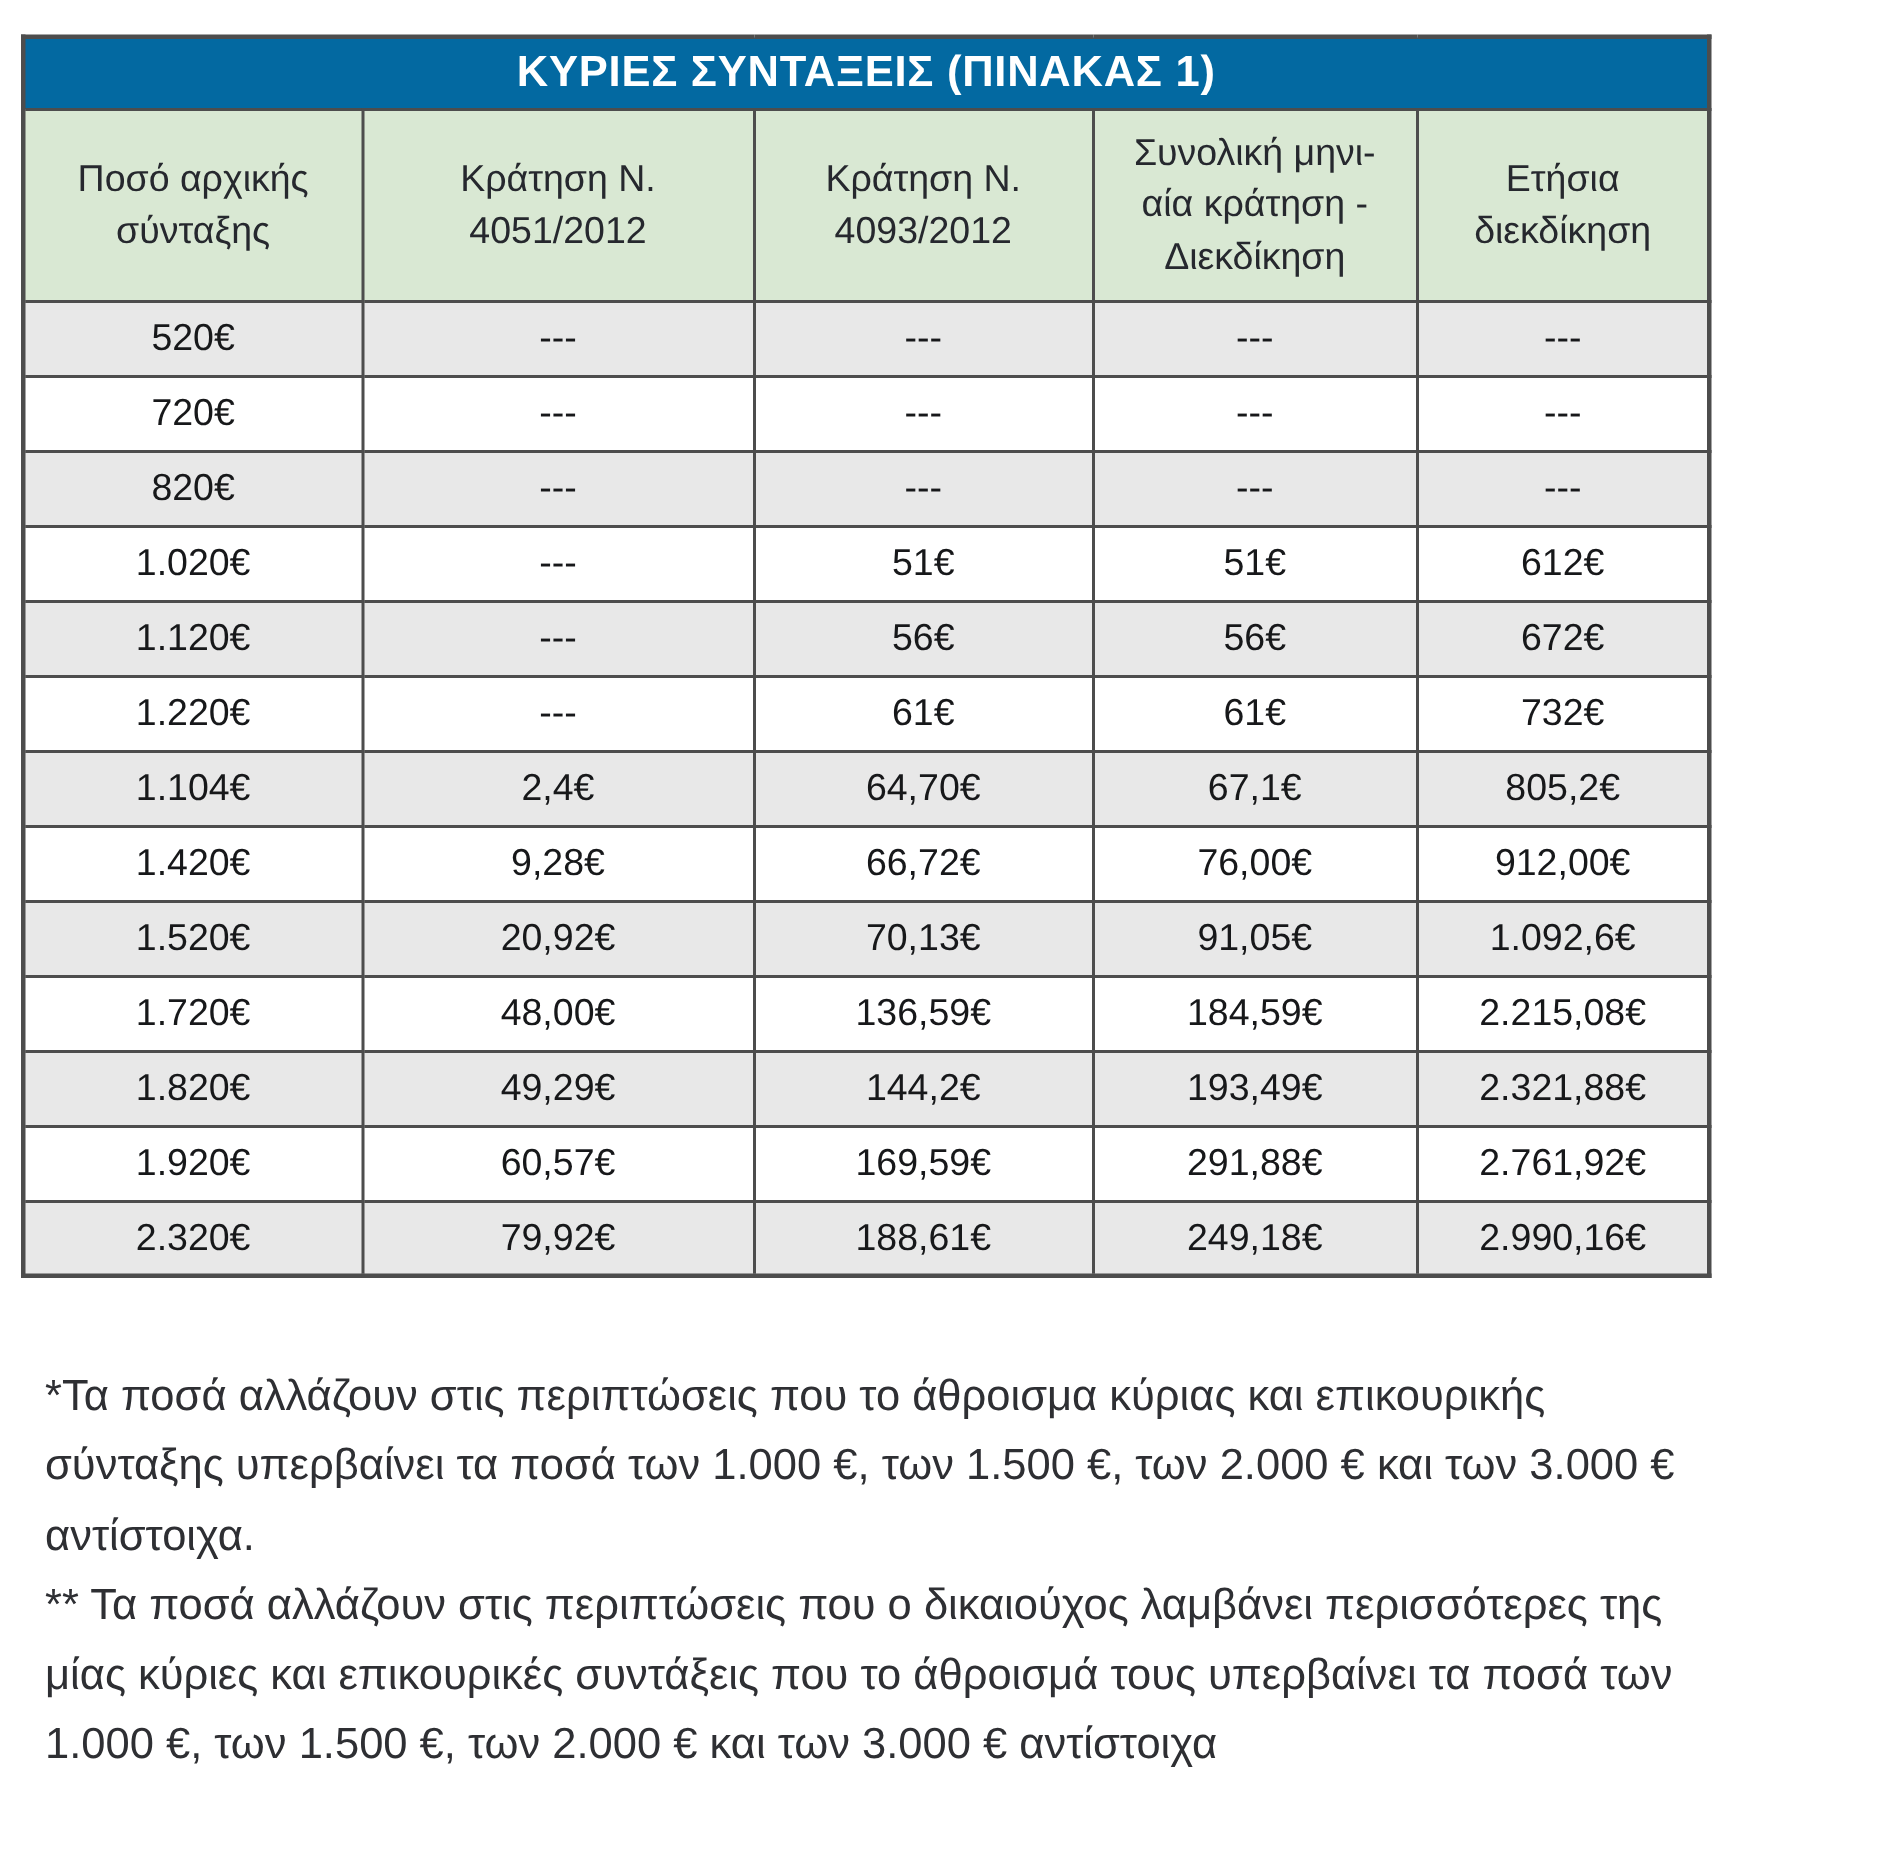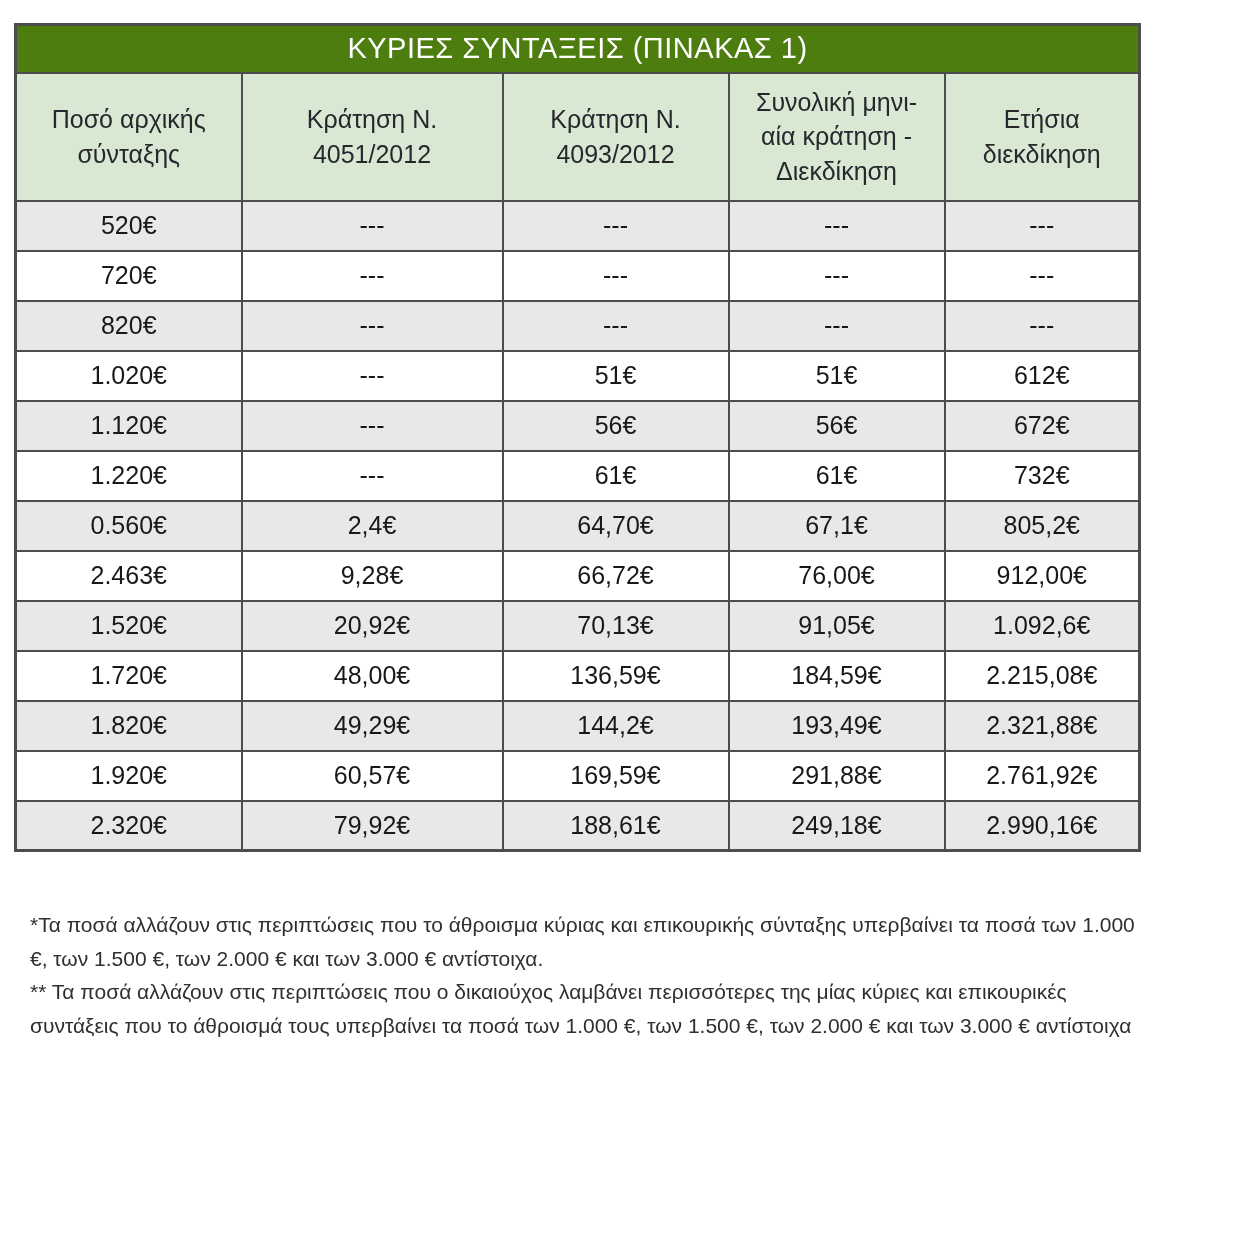--- a/index.html
+++ b/index.html
@@ -23,24 +23,24 @@
     border: 3px solid #4d4d4d;
   }
   table.pension-table th,
   table.pension-table td {
     border: 2px solid #4d4d4d;
     text-align: center;
     vertical-align: middle;
     box-sizing: border-box;
   }
   th.table-title {
-    background: #4d7c0f;
+    background: #0369a1;
     color: #ffffff;
     font-size: 29px;
-    font-weight: normal;
+    font-weight: bold;
     height: 48px;
     letter-spacing: 0.5px;
     padding: 2px 0;
   }
   tr.col-headers th {
     background: #d9e8d3;
     color: #26282e;
     font-weight: normal;
     font-size: 25px;
     line-height: 1.38;
@@ -61,21 +61,21 @@
   
   col.c1 { width: 226px; }
   col.c2 { width: 261px; }
   col.c3 { width: 226px; }
   col.c4 { width: 216px; }
   col.c5 { width: 195px; }
 
   .notes {
     width: 1110px;
     margin: 56px 0 0 16px;
-    font-size: 21px;
+    font-size: 29px;
     line-height: 1.6;
     color: #2e2f33;
   }
   .notes p {
     margin: 0;
   }
 </style>
 </head>
 <body>
 
@@ -144,28 +144,28 @@
           <td>672€</td>
         </tr>
         <tr>
           <td>1.220€</td>
           <td>---</td>
           <td>61€</td>
           <td>61€</td>
           <td>732€</td>
         </tr>
         <tr>
-          <td>0.560€</td>
+          <td>1.104€</td>
           <td>2,4€</td>
           <td>64,70€</td>
           <td>67,1€</td>
           <td>805,2€</td>
         </tr>
         <tr>
-          <td>2.463€</td>
+          <td>1.420€</td>
           <td>9,28€</td>
           <td>66,72€</td>
           <td>76,00€</td>
           <td>912,00€</td>
         </tr>
         <tr>
           <td>1.520€</td>
           <td>20,92€</td>
           <td>70,13€</td>
           <td>91,05€</td>

